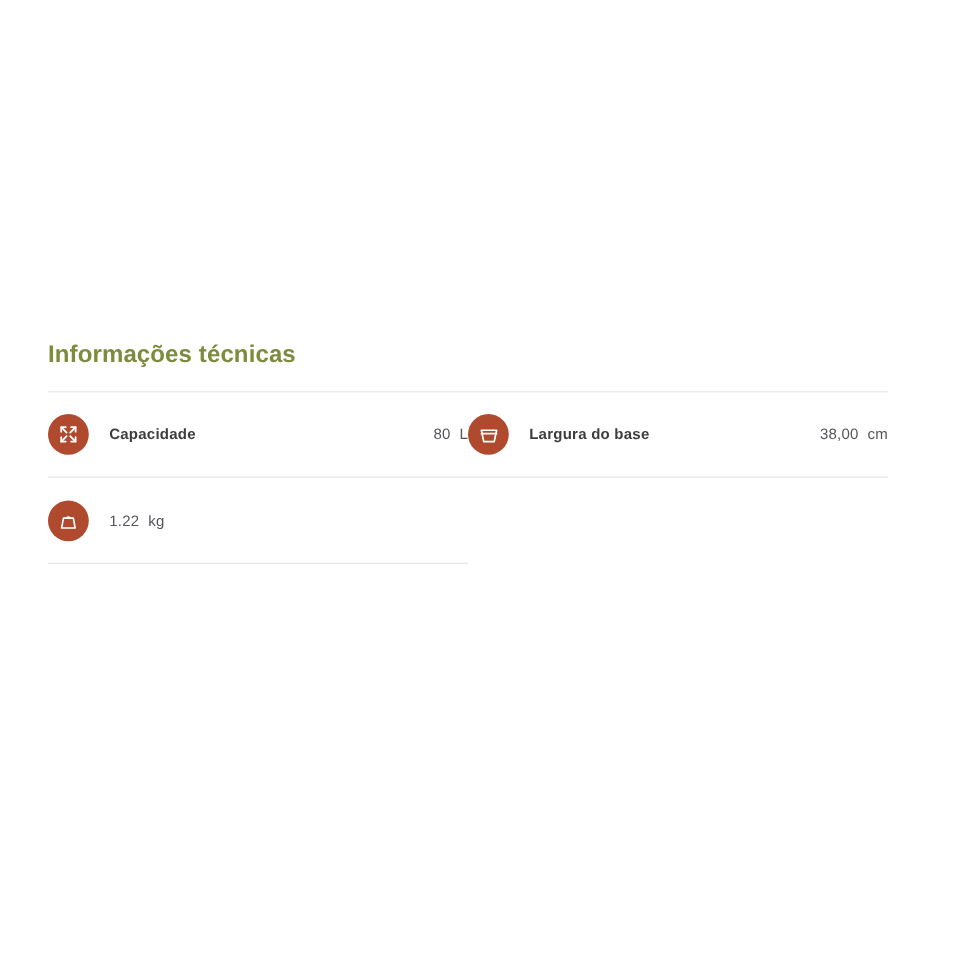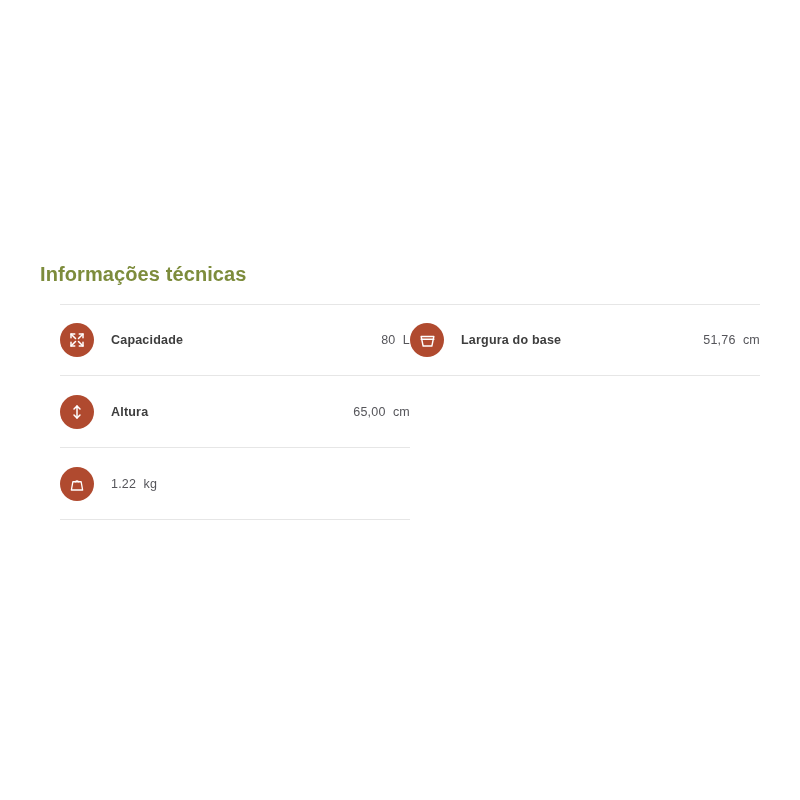--- a/index.html
+++ b/index.html
@@ -17,37 +17,37 @@
   .page {
     position: relative;
     width: 800px;
     height: 800px;
     box-sizing: border-box;
   }
 
   .tech-section {
     position: absolute;
     left: 40px;
-    top: 262px;
+    top: 284px;
     width: 720px;
   }
 
   .section-title {
     font-size: 20px;
     font-weight: bold;
     color: #7d8c3c;
     letter-spacing: 0.1px;
     margin: 0 0 18px 0;
     line-height: 1.2;
   }
 
   .specs-grid {
     display: flex;
     flex-wrap: wrap;
-    justify-content: flex-end;
+    justify-content: flex-start;
   }
 
   .spec-col {
     width: 350px;
   }
 
   .spec-row {
     display: flex;
     align-items: center;
     height: 72px;
@@ -115,31 +115,20 @@
               <line x1="4" y1="4" x2="10" y2="10"></line>
               <line x1="20" y1="4" x2="14" y2="10"></line>
               <line x1="20" y1="20" x2="14" y2="14"></line>
               <line x1="4" y1="20" x2="10" y2="14"></line>
             </svg>
           </span>
           <span class="spec-label">Capacidade</span>
           <span class="spec-value">80  L</span>
         </div>
 
-        <div class="spec-row">
-          <span class="spec-icon">
-            <svg width="18" height="18" viewBox="0 0 24 24" fill="none" stroke="#ffffff" stroke-width="2" stroke-linecap="round" stroke-linejoin="round">
-              <line x1="12" y1="4" x2="12" y2="20"></line>
-              <polyline points="8,8 12,4 16,8"></polyline>
-              <polyline points="8,16 12,20 16,16"></polyline>
-            </svg>
-          </span>
-          <span class="spec-label">Altura</span>
-          <span class="spec-value">65,00  cm</span>
-        </div>
 
         <div class="spec-row">
           <span class="spec-icon">
             <svg width="18" height="18" viewBox="0 0 24 24" fill="none" stroke="#ffffff" stroke-width="1.8" stroke-linecap="round" stroke-linejoin="round">
               <path d="M6.5 9 L17.5 9 L19.5 20 L4.5 20 Z"></path>
               <path d="M10 9 a2.3 2.3 0 0 1 4 0"></path>
             </svg>
           </span>
           <span class="spec-value">1.22  kg</span>
         </div>
@@ -150,21 +139,21 @@
 
         <div class="spec-row first">
           <span class="spec-icon">
             <svg width="19" height="19" viewBox="0 0 24 24" fill="none" stroke="#ffffff" stroke-width="1.8" stroke-linecap="round" stroke-linejoin="round">
               <path d="M4 7 L20 7 L17.5 19 L6.5 19 Z"></path>
               <line x1="4" y1="10.5" x2="20" y2="10.5"></line>
               <line x1="5.2" y1="8.7" x2="18.8" y2="8.7" stroke-width="0"></line>
             </svg>
           </span>
           <span class="spec-label">Largura do base</span>
-          <span class="spec-value">51,76  cm</span>
+          <span class="spec-value">38,00  cm</span>
         </div>
 
 
       </div>
 
     </div>
   </section>
 </div>
 
 </body></html>

